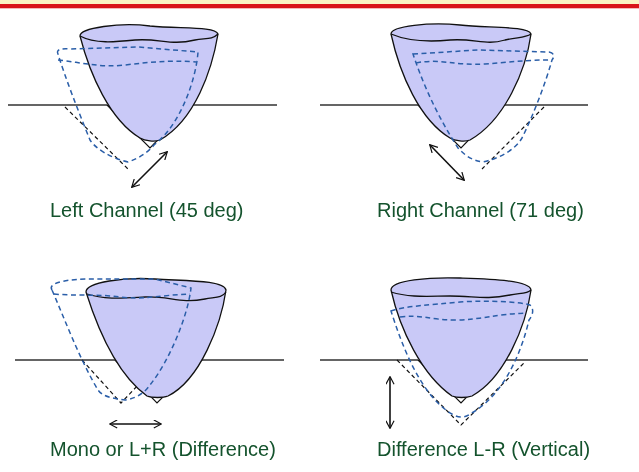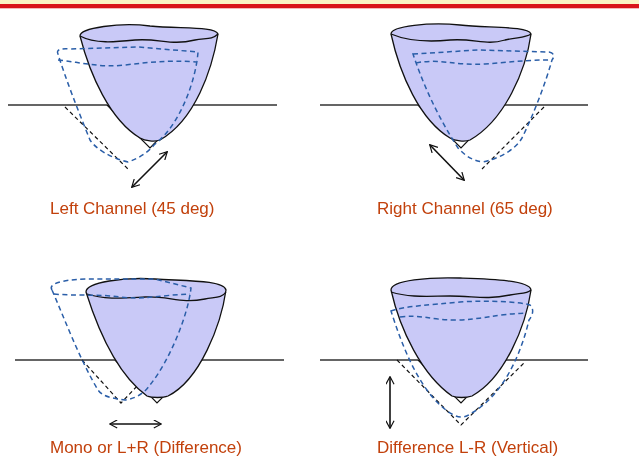--- a/index.html
+++ b/index.html
@@ -1,21 +1,21 @@
 <!DOCTYPE html>
 <html><head>
 <meta charset="utf-8">
 <style>
   html, body { margin:0; padding:0; background:#ffffff; }
   body { width:639px; height:472px; position:relative; overflow:hidden; font-family:"Liberation Sans", sans-serif; }
   .topband { position:absolute; left:0; top:0; width:639px; height:4px; background:#fbf3c4; }
   .redbar { position:absolute; left:0; top:4px; width:639px; height:4px; background:#d9141a; }
   .redbar-fade { position:absolute; left:0; top:8px; width:639px; height:1px; background:#f3b9b9; }
   svg.stage { position:absolute; left:0; top:0; }
-  .caption { position:absolute; font-size:17px; color:#c2410c; white-space:nowrap; }
+  .caption { position:absolute; font-size:20px; color:#14532d; white-space:nowrap; }
   .ground { stroke:#333; stroke-width:1.6; fill:none; }
   .groove { stroke:#111; stroke-width:1.2; fill:none; }
   .ghost-groove { stroke:#111; stroke-width:1.2; fill:none; stroke-dasharray:4 3; }
   .body { fill:#c9c9f7; stroke:#111; stroke-width:1.3; }
   .rim { fill:none; stroke:#111; stroke-width:1.3; }
   .ghost { fill:none; stroke:#2a5ea8; stroke-width:1.5; stroke-dasharray:5 3.5; }
   .arrow { stroke:#111; stroke-width:1.6; fill:none; }
 </style>
 </head>
 <body>
@@ -93,15 +93,15 @@
     <path class="rim" d="M391,292 C410,298 430,296 450,296 C475,296 485,300 510,295 C520,293 527,294 531,290"></path>
     <path class="ghost" d="M391,311 C405,306 430,305 460,302 C490,300 520,302 530,305
              C535,310 532,316 529,320 C522,350 505,395 470,414
              C465,418 458,418 452,414 C420,395 402,345 391,311 Z"></path>
     <path class="ghost" d="M400,317 C420,314 430,320 455,320 C480,320 495,314 527,313"></path>
     <line class="arrow" x1="390" y1="377" x2="390" y2="428" marker-start="url(#ah)" marker-end="url(#ah)"></line>
   </g>
 </svg>
 
 <div class="caption" style="left:50px; top:199px;">Left Channel (45 deg)</div>
-<div class="caption" style="left:377px; top:199px;">Right Channel (65 deg)</div>
+<div class="caption" style="left:377px; top:199px;">Right Channel (71 deg)</div>
 <div class="caption" style="left:50px; top:438px;">Mono or L+R (Difference)</div>
 <div class="caption" style="left:377px; top:438px;">Difference L-R (Vertical)</div>
 
 </body></html>

